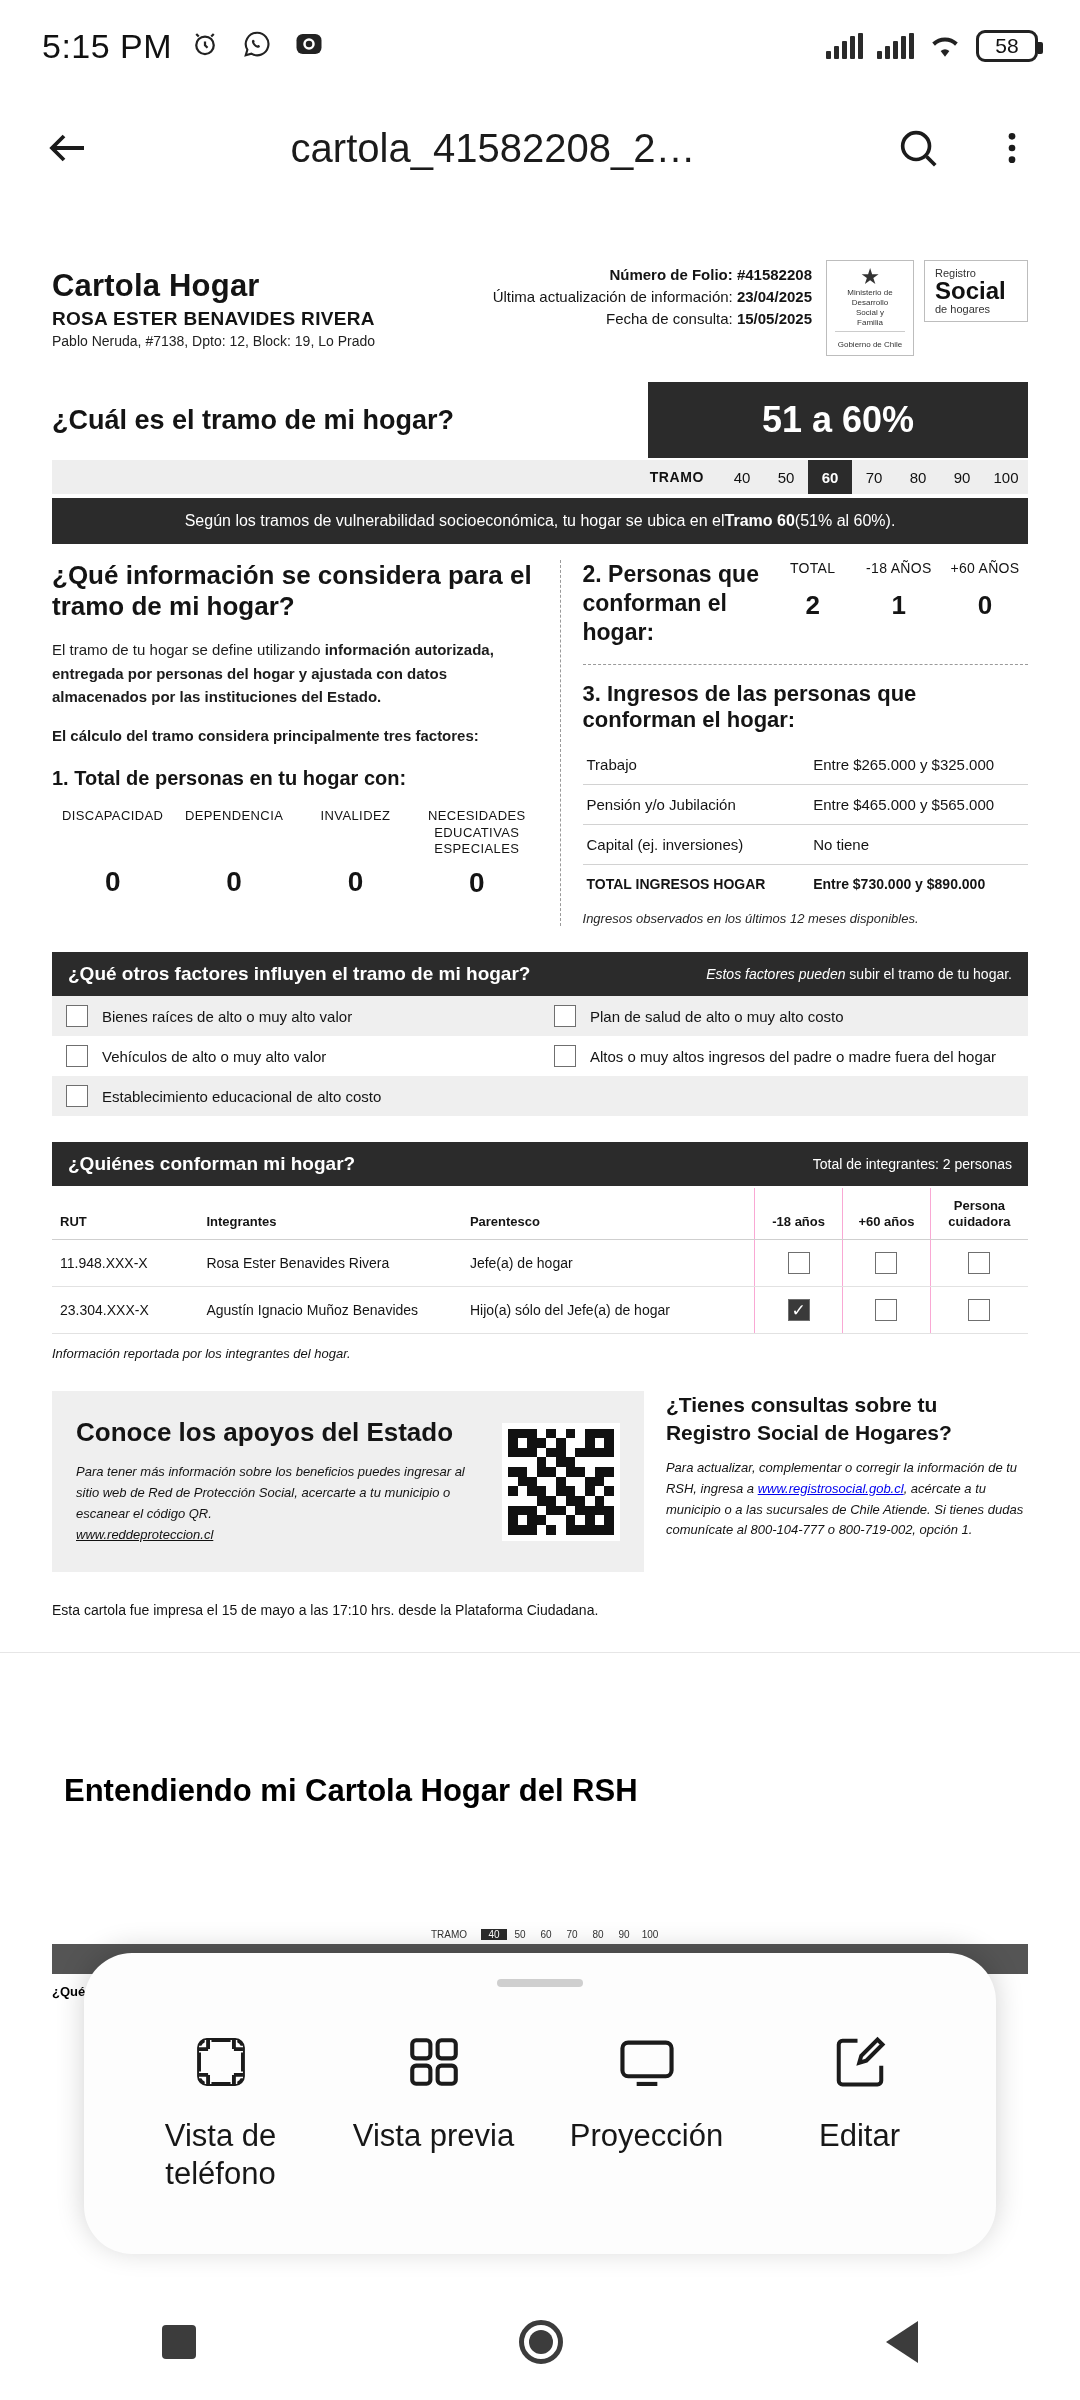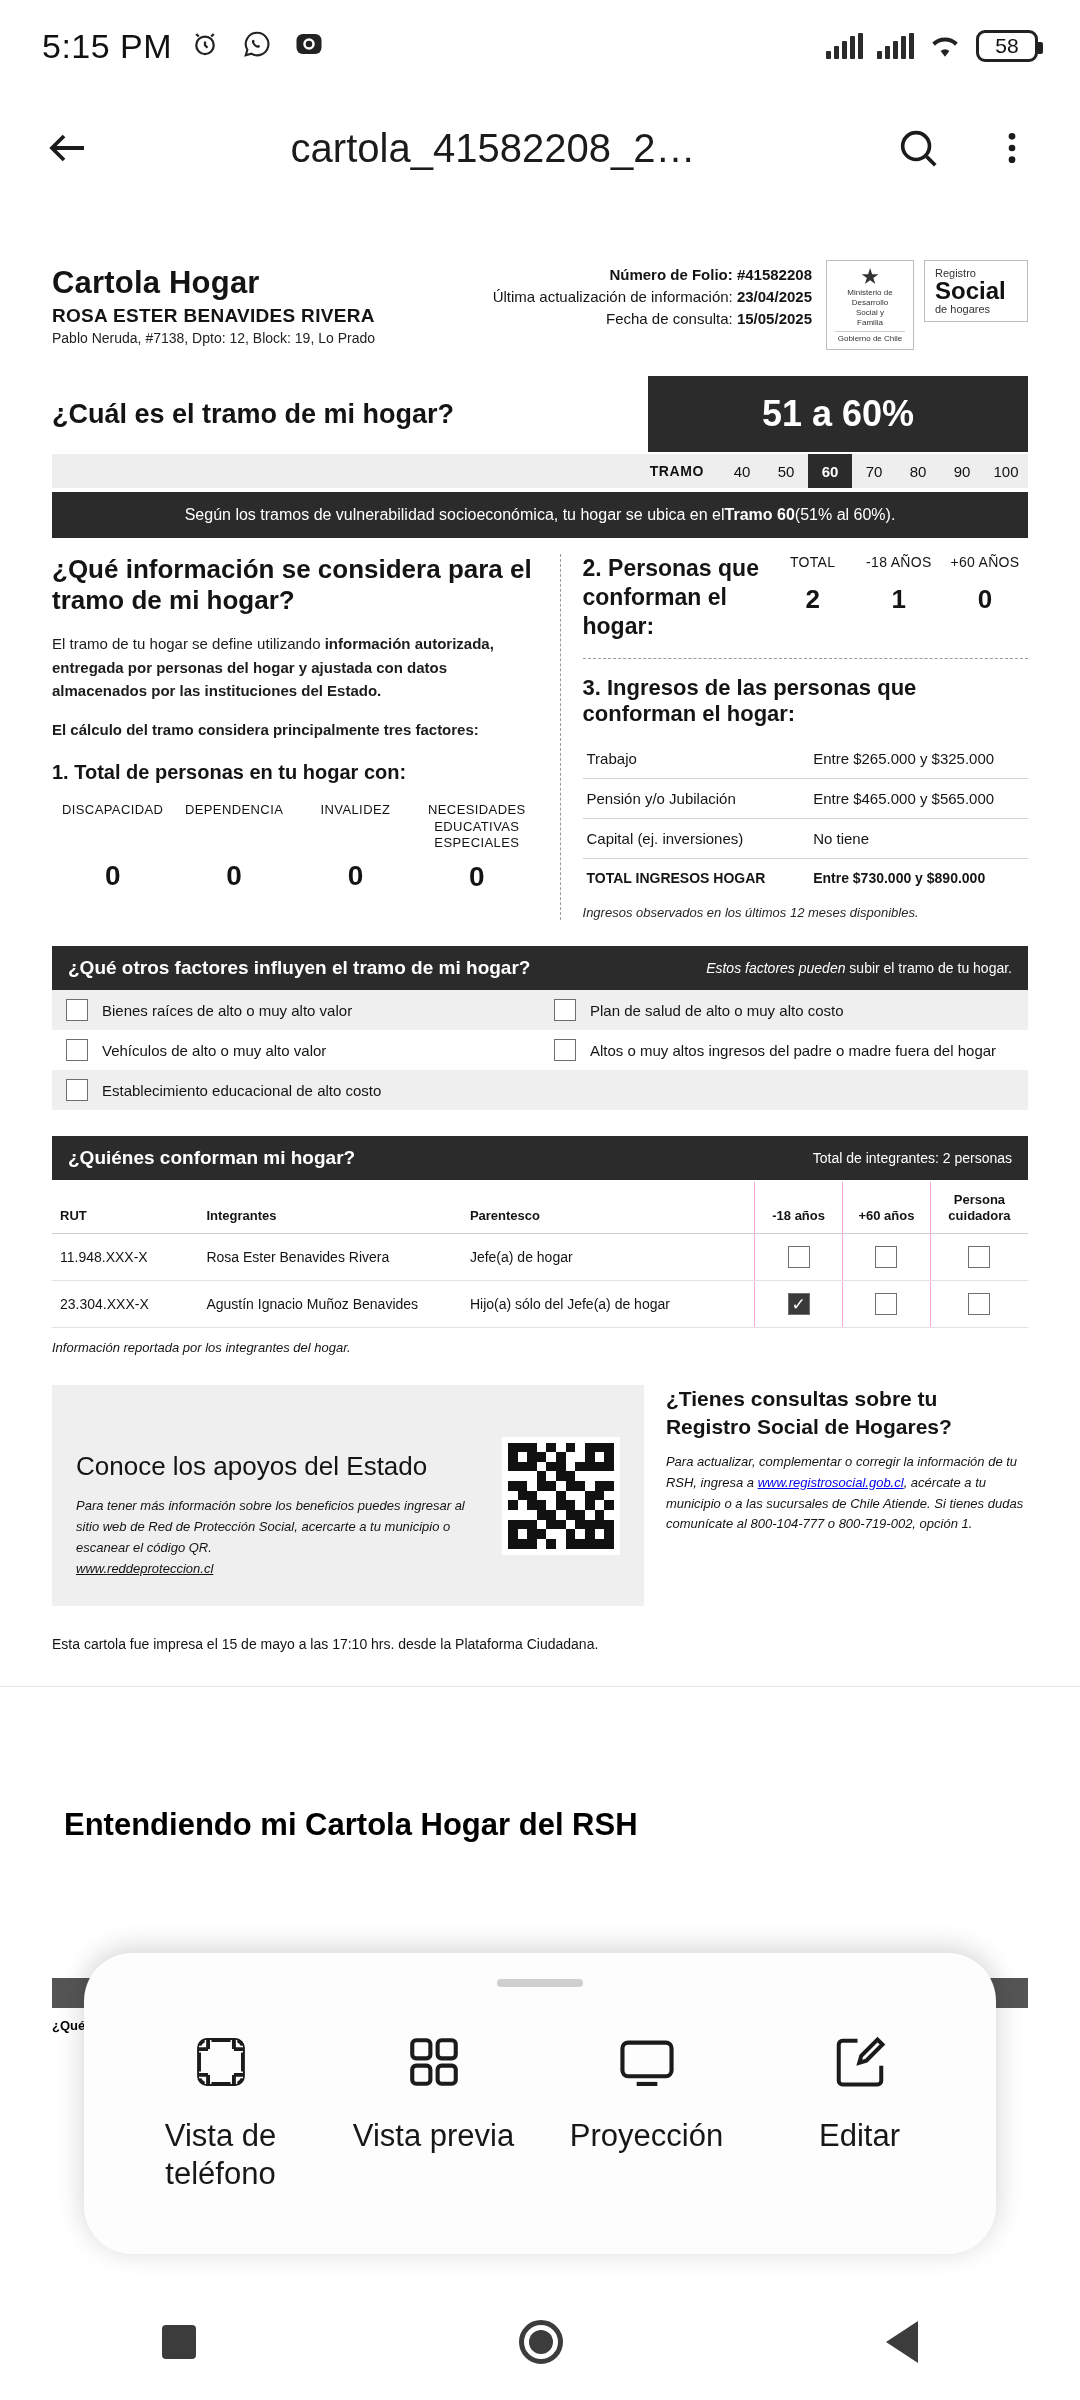--- a/index.html
+++ b/index.html
@@ -137,21 +137,21 @@
     border-bottom: 1px solid #cfcfcf; vertical-align: bottom; line-height: 1.2;
   }
   .mem-table th.c, .mem-table td.c { text-align: center; }
   .mem-table td { padding: 12px 8px; border-bottom: 1px solid #e2e2e2; }
   .mem-table td.bx, .mem-table th.bx { border-left: 1px solid #f9a8d4; }
   .note-small { font-size: 13px; font-style: italic; margin-top: 12px; }
 
   .promo { display: flex; gap: 22px; margin-top: 30px; }
   .promo-card { background: #efefef; width: 62%; padding: 26px 24px; display: flex; gap: 18px; }
   .promo-card .pl { flex: 1; }
-  .promo-card .pt { font-size: 26px; font-weight: normal; margin-top: 40px; }
+  .promo-card .pt { font-size: 26px; font-weight: bold; }
   .promo-card .pp { font-size: 13px; font-style: italic; margin-top: 14px; line-height: 1.6; }
   .promo-card .pp a { color: #111; }
   .qr { width: 118px; height: 118px; background: #fff; padding: 6px; align-self: center; }
   .qr-grid { width: 100%; height: 100%; display: grid; grid-template-columns: repeat(11, 1fr);
     grid-template-rows: repeat(11, 1fr); }
   .qr-grid i { background: #111; }
   .promo-right { width: 38%; }
   .promo-right .pt { font-size: 21px; font-weight: bold; line-height: 1.3; }
   .promo-right .pp { font-size: 13px; font-style: italic; margin-top: 12px; line-height: 1.6; }
   .promo-right .pp a { text-decoration: underline; }
@@ -287,21 +287,21 @@
           <div><span>Fecha de consulta:</span>
                <b>15/05/2025</b></div>
         </div>
         <div class="logos">
           <div class="logo-box">
             <div class="crest">★</div>
             <div>Ministerio de</div>
             <div>Desarrollo</div>
             <div>Social y</div>
             <div>Familia</div>
-            <div style="border-top:1px solid #ccc;margin-top:3px;padding-top:2px;">Gobierno de Chile</div>
+            <div style="border-top:1px solid #ccc;margin-top:3px;padding-top:8px;">Gobierno de Chile</div>
           </div>
           <div class="logo-rsh">
             <div class="r1">Registro</div>
             <div class="r2">Social</div>
             <div class="r3">de hogares</div>
           </div>
         </div>
       </div>
     </div>
 

